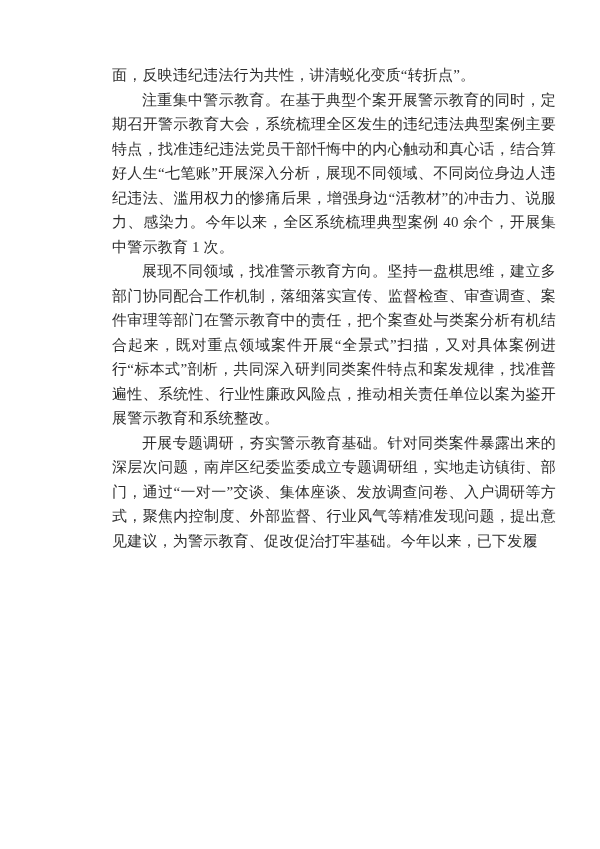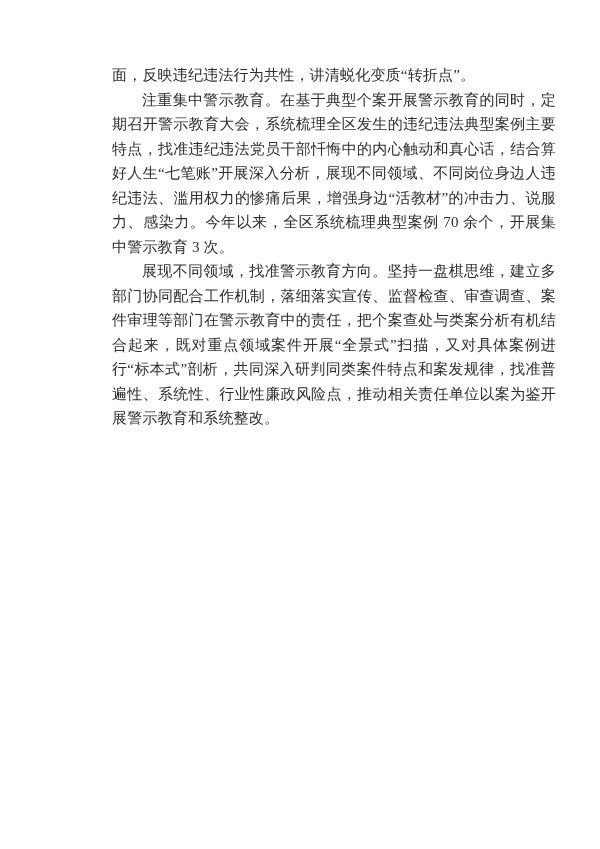--- a/index.html
+++ b/index.html
@@ -49,18 +49,19 @@
     letter-spacing: 1px;
     font-family: "Liberation Serif", "DejaVu Serif", serif;
   }
 </style>
 </head>
 <body>
 
 <div class="page">
   <div class="text-block">
     <p class="continuation">面，反映违纪违法行为共性，讲清蜕化变质“转折点”。</p>
-    <p>注重集中警示教育。在基于典型个案开展警示教育的同时，定期召开警示教育大会，系统梳理全区发生的违纪违法典型案例主要特点，找准违纪违法党员干部忏悔中的内心触动和真心话，结合算好人生“七笔账”开展深入分析，展现不同领域、不同岗位身边人违纪违法、滥用权力的惨痛后果，增强身边“活教材”的冲击力、说服力、感染力。今年以来，全区系统梳理典型案例 70 余个，开展集中警示教育 3 次。</p>
+    <p>注重集中警示教育。在基于典型个案开展警示教育的同时，定期召开警示教育大会，系统梳理全区发生的违纪违法典型案例主要特点，找准违纪违法党员干部忏悔中的内心触动和真心话，结合算好人生“七笔账”开展深入分析，展现不同领域、不同岗位身边人违纪违法、滥用权力的惨痛后果，增强身边“活教材”的冲击力、说服力、感染力。今年以来，全区系统梳理典型案例 40 余个，开展集中警示教育 1 次。</p>
     <p>展现不同领域，找准警示教育方向。坚持一盘棋思维，建立多部门协同配合工作机制，落细落实宣传、监督检查、审查调查、案件审理等部门在警示教育中的责任，把个案查处与类案分析有机结合起来，既对重点领域案件开展“全景式”扫描，又对具体案例进行“标本式”剖析，共同深入研判同类案件特点和案发规律，找准普遍性、系统性、行业性廉政风险点，推动相关责任单位以案为鉴开展警示教育和系统整改。</p>
+    <p>开展专题调研，夯实警示教育基础。针对同类案件暴露出来的深层次问题，南岸区纪委监委成立专题调研组，实地走访镇街、部门，通过“一对一”交谈、集体座谈、发放调查问卷、入户调研等方式，聚焦内控制度、外部监督、行业风气等精准发现问题，提出意见建议，为警示教育、促改促治打牢基础。今年以来，已下发履</p>
   </div>
 
   <div class="page-number">- 11 -</div>
 </div>
 
 </body></html>

